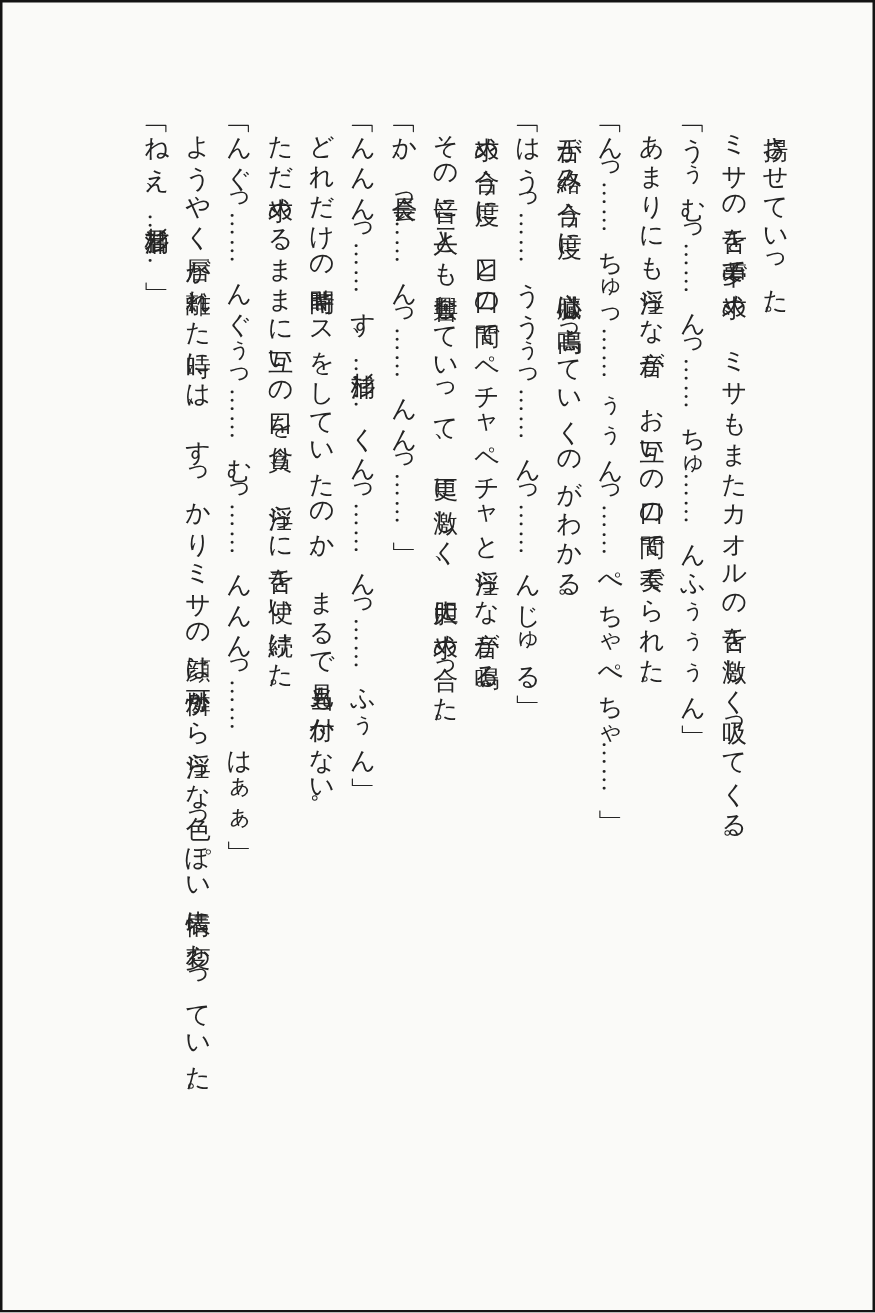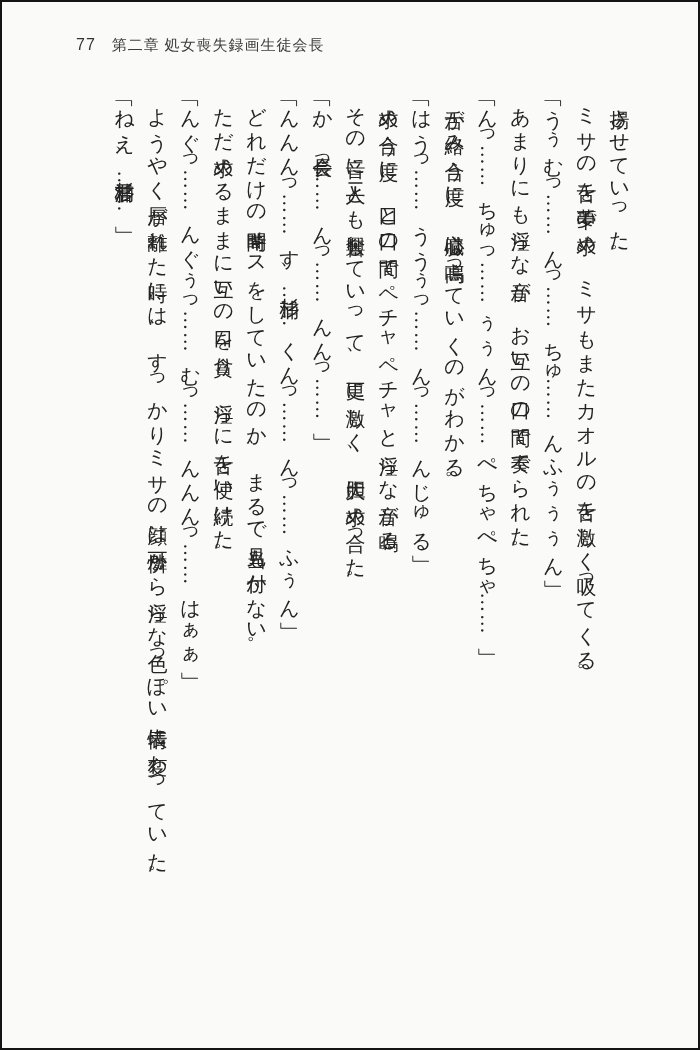--- a/index.html
+++ b/index.html
@@ -50,23 +50,20 @@
   .body-text p {
     margin: 0;
     padding: 0;
   }
 </style>
 </head>
 <body>
 
 <div class="page">
 
-  <div class="running-header">
-    <span class="page-num">77</span><span class="chapter-title">第二章 処女喪失録画生徒会長</span>
-  </div>
 
   <div class="body-text">
     <p>揚させていった。</p>
     <p>ミサの舌を夢中で求め、ミサもまたカオルの舌を激しく吸ってくる。</p>
     <p>「うぅむっ……んっ……ちゅ……んふぅぅぅん」</p>
     <p>あまりにも淫らな音が、お互いの口の間で奏でられた。</p>
     <p>「んっ……ちゅっ……ぅぅんっ……ぺちゃぺちゃ……」</p>
     <p>舌が絡み合う度に、心臓は高鳴っていくのがわかる。</p>
     <p>「はうっ……ううぅっ……んっ……んじゅる」</p>
     <p>求め合う度に、口と口の間でペチャペチャと淫らな音が鳴る。</p>

